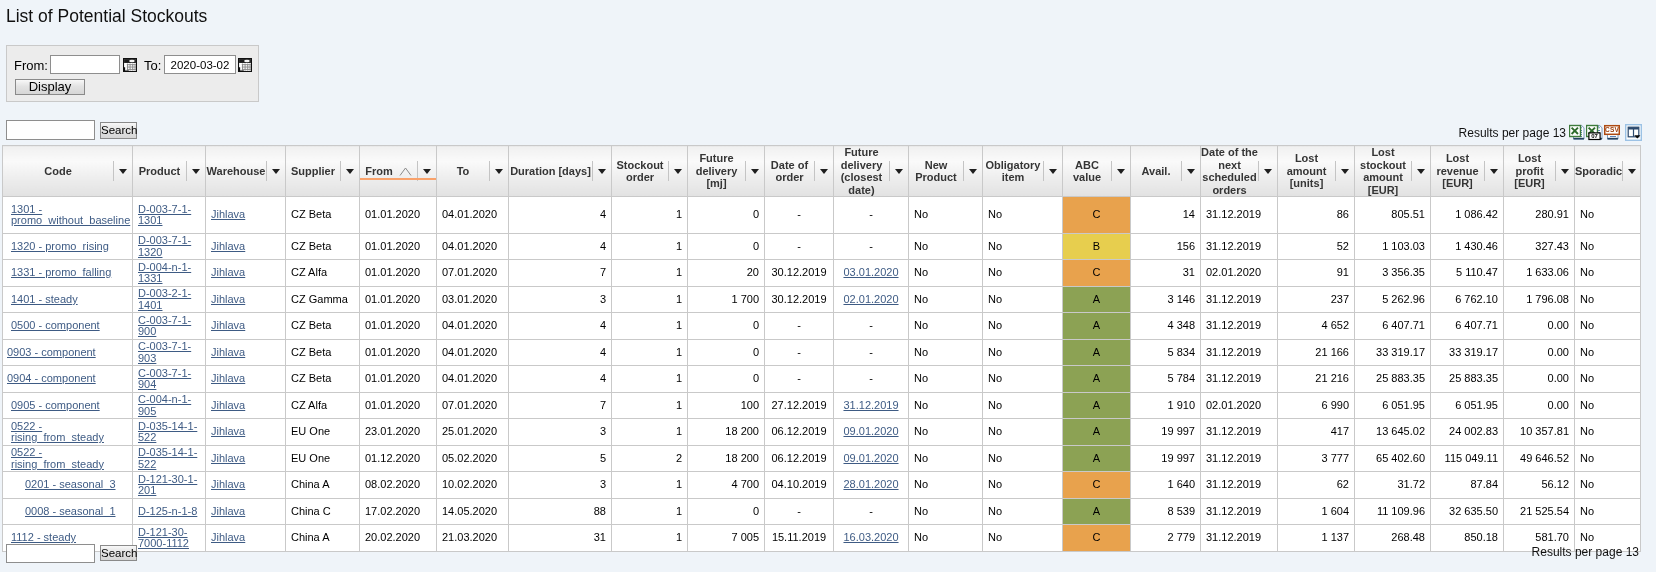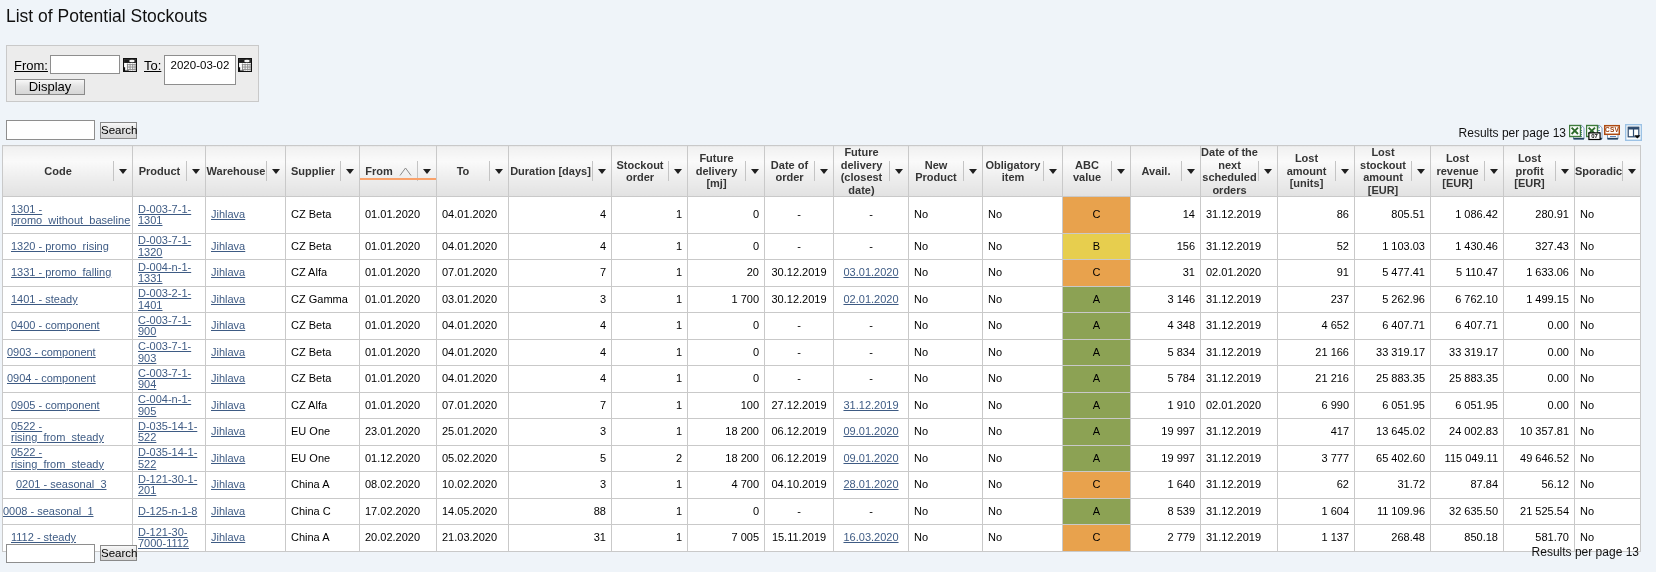--- a/index.html
+++ b/index.html
@@ -1,18 +1,18 @@
 <!DOCTYPE html>
 <html><head><meta charset="utf-8"><style>
 * { margin:0; padding:0; box-sizing:border-box; }
 html,body { width:1656px; height:572px; background:#eff4f9; overflow:hidden;
   font-family:"Liberation Sans", sans-serif; }
 h1 { position:absolute; left:6px; top:6px; font-size:17.5px; font-weight:400; color:#101010; letter-spacing:0px; }
 #panel { position:absolute; left:6px; top:45px; width:253px; height:57px; background:#ececec; border:1px solid #c9c9c9; }
-#panel .lbl { position:absolute; font-size:13px; color:#000;text-decoration:underline; }
+#panel .lbl { position:absolute; font-size:13px; color:#000; }
 .tbox { position:absolute; background:#fff; border:1px solid #8e8e8e; font-size:12px; }
 .btn { position:absolute; border:1px solid #8a8a8a; background:linear-gradient(#f8f8f8,#e3e3e3 45%,#d6d6d6); font-size:12px; color:#000; text-align:center; }
 .cal { position:absolute; width:14px; height:14px; }
 #srch-top { position:absolute; left:6px; top:120px; width:89px; height:20px; }
 #srchbtn-top { position:absolute; left:100px; top:122px; width:37px; height:17px; font-size:11.5px; line-height:15px; }
 #srch-bot { position:absolute; left:6px; top:544px; width:89px; height:19px; }
 #srchbtn-bot { position:absolute; left:100px; top:545px; width:37px; height:16px; font-size:11.5px; line-height:14px; }
 .rpp { position:absolute; font-size:12px; color:#111; }
 #grid { position:absolute; left:2px; top:145px; width:1638px; border-collapse:collapse; table-layout:fixed; background:#fff; }
 #grid th, #grid td { border:1px solid #c9c9c9; overflow:hidden; }
@@ -44,21 +44,21 @@
         <line x1="3.5" y1="8.4" x2="12" y2="8.4"></line>
         <line x1="3.5" y1="10.6" x2="12" y2="10.6"></line>
         <line x1="4.2" y1="5.2" x2="4.2" y2="11.6"></line>
         <line x1="6.6" y1="5.2" x2="6.6" y2="11.6"></line>
         <line x1="9" y1="5.2" x2="9" y2="11.6"></line>
         <line x1="11.2" y1="5.2" x2="11.2" y2="11.6"></line>
       </g>
       <path d="M0.5,8.5 L2,8.5 L2,11.5 L5.5,11.5 L5.5,12.5 L0.5,12.5 Z" fill="#0d0d0d"></path>
     </svg>
   <span class="lbl" style="left:137px;top:12px">To:</span>
-  <span class="tbox" style="left:157px;top:9px;width:72px;height:30px;text-align:center;line-height:18px;font-size:11.5px">2020-03-02</span>
+  <span class="tbox" style="left:157px;top:9px;width:72px;height:19px;text-align:center;line-height:18px;font-size:11.5px">2020-03-02</span>
   <svg class="cal" style="left:231px;top:12px" width="13" height="13" viewBox="0 0 13 13">
       <rect x="0.5" y="0.5" width="12" height="12" fill="#fff" stroke="#111" stroke-width="1"></rect>
       <rect x="1" y="1" width="11" height="3.6" fill="#1c1c1c"></rect>
       <ellipse cx="8.3" cy="2.8" rx="2.6" ry="1.1" fill="#f5f5f5"></ellipse>
       <g stroke="#8a8a8a" stroke-width="0.9">
         <line x1="3.5" y1="6.2" x2="12" y2="6.2"></line>
         <line x1="3.5" y1="8.4" x2="12" y2="8.4"></line>
         <line x1="3.5" y1="10.6" x2="12" y2="10.6"></line>
         <line x1="4.2" y1="5.2" x2="4.2" y2="11.6"></line>
         <line x1="6.6" y1="5.2" x2="6.6" y2="11.6"></line>
@@ -396,21 +396,21 @@
         <td class="r">1</td>
         <td class="r">20</td>
         <td class="c">30.12.2019</td>
         <td class="c"><a class="lnk" href="#">03.01.2020</a></td>
         <td class="l">No</td>
         <td class="l">No</td>
         <td class="c" style="background:#E8A24D">C</td>
         <td class="r">31</td>
         <td class="l">02.01.2020</td>
         <td class="r">91</td>
-        <td class="r">5 477.41</td>
+        <td class="r">3 356.35</td>
         <td class="r">5 110.47</td>
         <td class="r">1 633.06</td>
         <td class="l">No</td>
       </tr>
 <tr style="height:26px">
         <td class="l" style="padding-left:8px"><a class="lnk" href="#">1401 - steady</a></td>
         <td class="l"><a class="lnk" href="#">D-003-2-1-<br>1401</a></td>
         <td class="l"><a class="lnk" href="#">Jihlava</a></td>
         <td class="l">CZ Gamma</td>
         <td class="l">01.01.2020</td>
@@ -421,25 +421,25 @@
         <td class="c">30.12.2019</td>
         <td class="c"><a class="lnk" href="#">02.01.2020</a></td>
         <td class="l">No</td>
         <td class="l">No</td>
         <td class="c" style="background:#8CA254">A</td>
         <td class="r">3 146</td>
         <td class="l">31.12.2019</td>
         <td class="r">237</td>
         <td class="r">5 262.96</td>
         <td class="r">6 762.10</td>
-        <td class="r">1 499.15</td>
+        <td class="r">1 796.08</td>
         <td class="l">No</td>
       </tr>
 <tr style="height:27px">
-        <td class="l" style="padding-left:8px"><a class="lnk" href="#">0400 - component</a></td>
+        <td class="l" style="padding-left:8px"><a class="lnk" href="#">0500 - component</a></td>
         <td class="l"><a class="lnk" href="#">C-003-7-1-<br>900</a></td>
         <td class="l"><a class="lnk" href="#">Jihlava</a></td>
         <td class="l">CZ Beta</td>
         <td class="l">01.01.2020</td>
         <td class="l">04.01.2020</td>
         <td class="r">4</td>
         <td class="r">1</td>
         <td class="r">0</td>
         <td class="c">-</td>
         <td class="c">-</td>
@@ -563,21 +563,21 @@
         <td class="c" style="background:#8CA254">A</td>
         <td class="r">19 997</td>
         <td class="l">31.12.2019</td>
         <td class="r">3 777</td>
         <td class="r">65 402.60</td>
         <td class="r">115 049.11</td>
         <td class="r">49 646.52</td>
         <td class="l">No</td>
       </tr>
 <tr style="height:27px">
-        <td class="l" style="padding-left:13px"><a class="lnk" href="#">0201 - seasonal_3</a></td>
+        <td class="l" style="padding-left:22px"><a class="lnk" href="#">0201 - seasonal_3</a></td>
         <td class="l"><a class="lnk" href="#">D-121-30-1-<br>201</a></td>
         <td class="l"><a class="lnk" href="#">Jihlava</a></td>
         <td class="l">China A</td>
         <td class="l">08.02.2020</td>
         <td class="l">10.02.2020</td>
         <td class="r">3</td>
         <td class="r">1</td>
         <td class="r">4 700</td>
         <td class="c">04.10.2019</td>
         <td class="c"><a class="lnk" href="#">28.01.2020</a></td>
@@ -586,21 +586,21 @@
         <td class="c" style="background:#E8A24D">C</td>
         <td class="r">1 640</td>
         <td class="l">31.12.2019</td>
         <td class="r">62</td>
         <td class="r">31.72</td>
         <td class="r">87.84</td>
         <td class="r">56.12</td>
         <td class="l">No</td>
       </tr>
 <tr style="height:26px">
-        <td class="l" style="padding-left:0"><a class="lnk" href="#">0008 - seasonal_1</a></td>
+        <td class="l" style="padding-left:22px"><a class="lnk" href="#">0008 - seasonal_1</a></td>
         <td class="l"><a class="lnk" href="#">D-125-n-1-8</a></td>
         <td class="l"><a class="lnk" href="#">Jihlava</a></td>
         <td class="l">China C</td>
         <td class="l">17.02.2020</td>
         <td class="l">14.05.2020</td>
         <td class="r">88</td>
         <td class="r">1</td>
         <td class="r">0</td>
         <td class="c">-</td>
         <td class="c">-</td>

